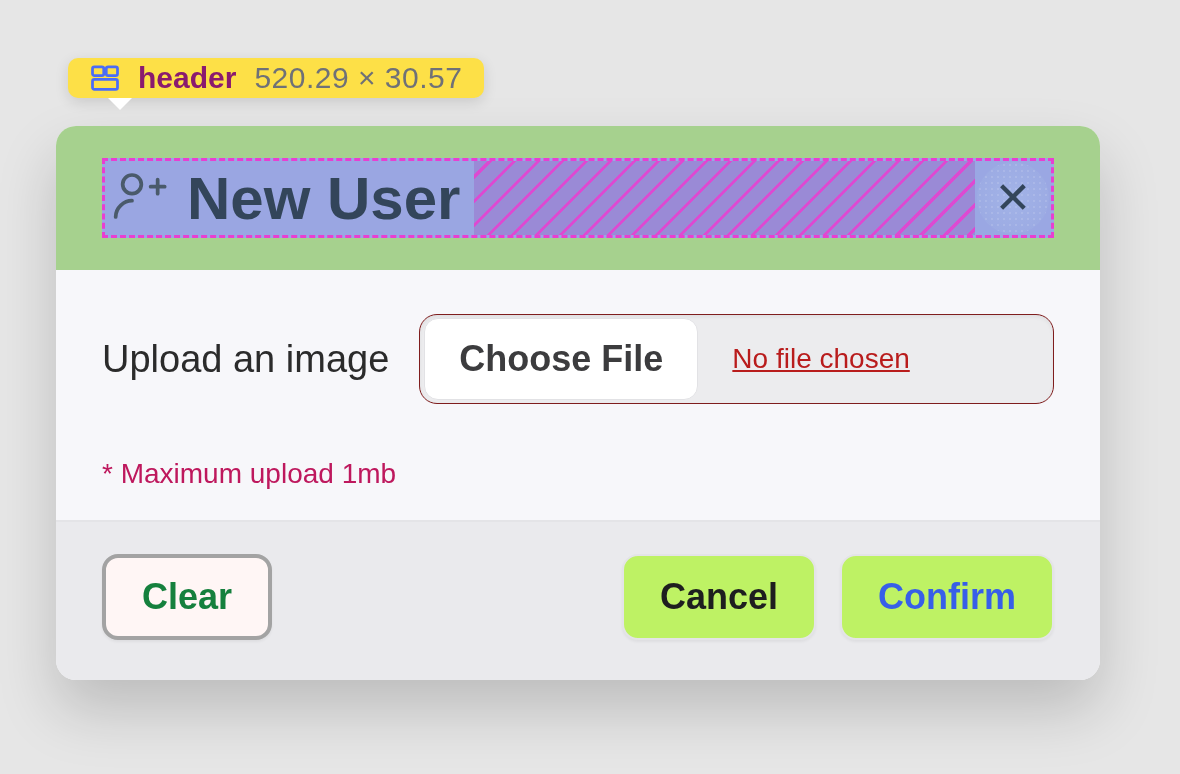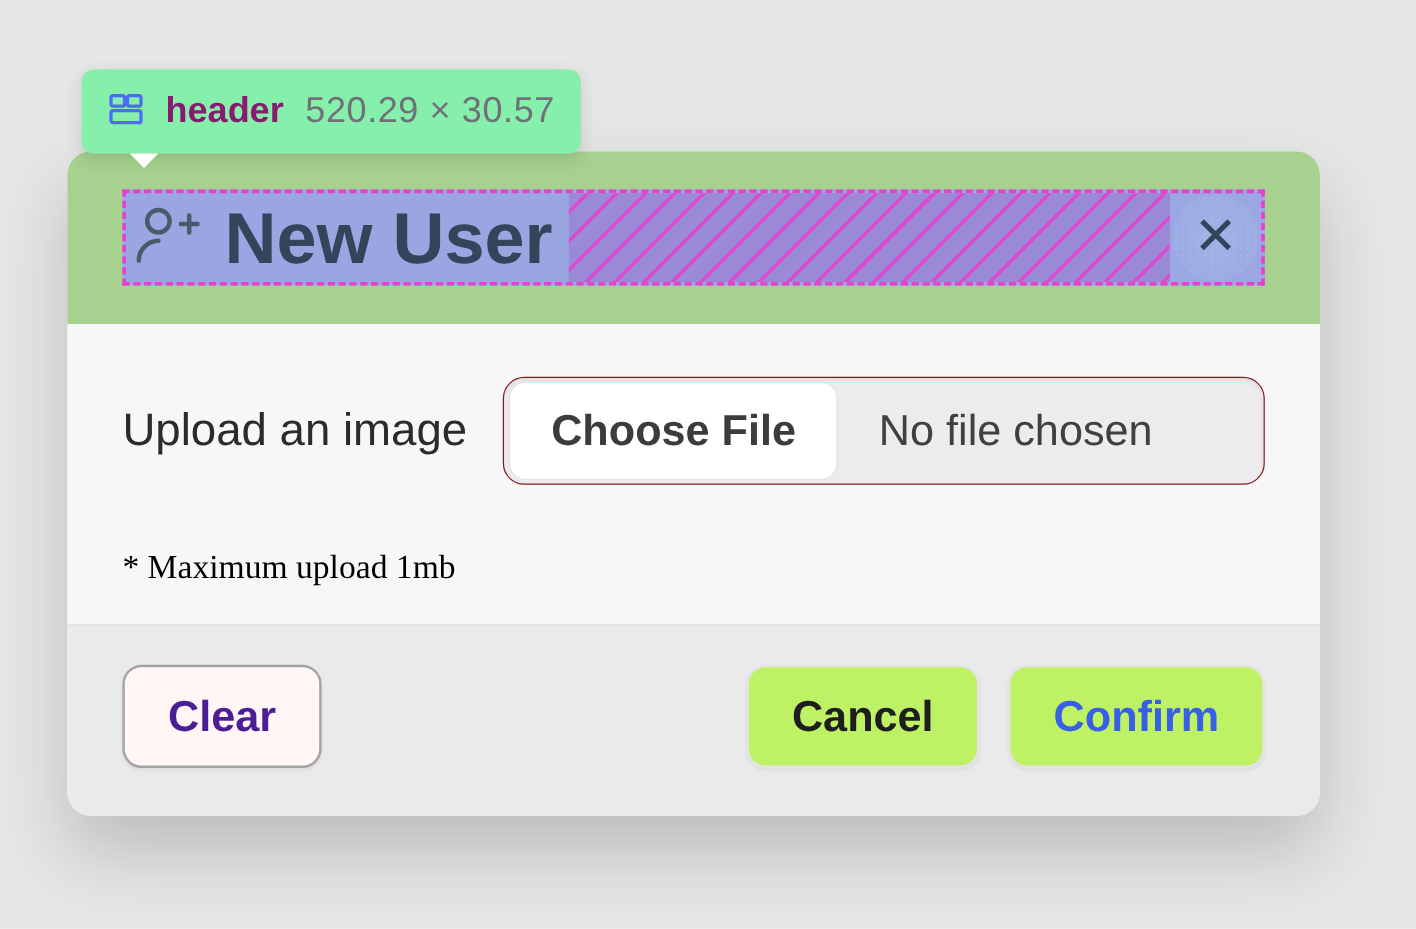--- a/index.html
+++ b/index.html
@@ -9,25 +9,26 @@
     font-family: -apple-system, BlinkMacSystemFont, "Segoe UI", Helvetica, Arial, sans-serif;
     position: relative;
     overflow: hidden;
   }
 
   
   .devtools-tip {
     position: absolute;
     top: 58px;
     left: 68px;
-    background: #86efac;
+    background: #fde047;
     border-radius: 10px;
-    padding: 18px 22px;
+    padding: 3px 22px;
     box-shadow: 0 4px 14px rgba(0,0,0,0.12);
     display: flex;
+    align-items: center;
     gap: 18px;
     font-size: 30px;
     z-index: 50;
   }
   .devtools-tip::after {
     content: "";
     position: absolute;
     bottom: -12px;
     left: 40px;
     width: 0; height: 0;
@@ -151,28 +152,28 @@
     border: 1px solid #e2e2e5;
     border-radius: 14px;
     font-size: 36px;
     font-weight: 700;
     color: #3c3c3e;
     display: flex;
     align-items: center;
   }
   .file-status {
     padding: 0 30px;
-    font-size: 36px;
-    color: #404040;
+    font-size: 28px;
+    color: #b91c1c;
+    text-decoration: underline;
   }
   .hint {
     margin-top: 54px;
     font-size: 28px;
-    color: #000000;
-    font-family: Liberation Serif, serif;
+    color: #be185d;
   }
 
   
   .footer {
     border-top: 2px solid #e4e4e7;
     background: #eaeaed;
     padding: 32px 46px 40px 46px;
     display: flex;
     align-items: center;
   }
@@ -182,22 +183,22 @@
     border-radius: 16px;
     background: #bef264;
     border: 2px solid #e4e4e7;
     font-size: 36px;
     font-weight: 700;
     display: flex;
     align-items: center;
     box-shadow: 0 2px 3px rgba(0,0,0,0.05);
   }
   .btn-clear {
-    border: 2px solid #a3a3a3;
-    color: #4c1d95;
+    border: 4px solid #a3a3a3;
+    color: #15803d;
     background: #fff6f5;
   }
   .btn-cancel { color: #1e1e1f; margin-left: auto; }
   .btn-confirm { color: #375fe8; margin-left: 24px; }
 </style>
 </head>
 <body>
 
 <div class="devtools-tip">
   <span class="tip-icon">

